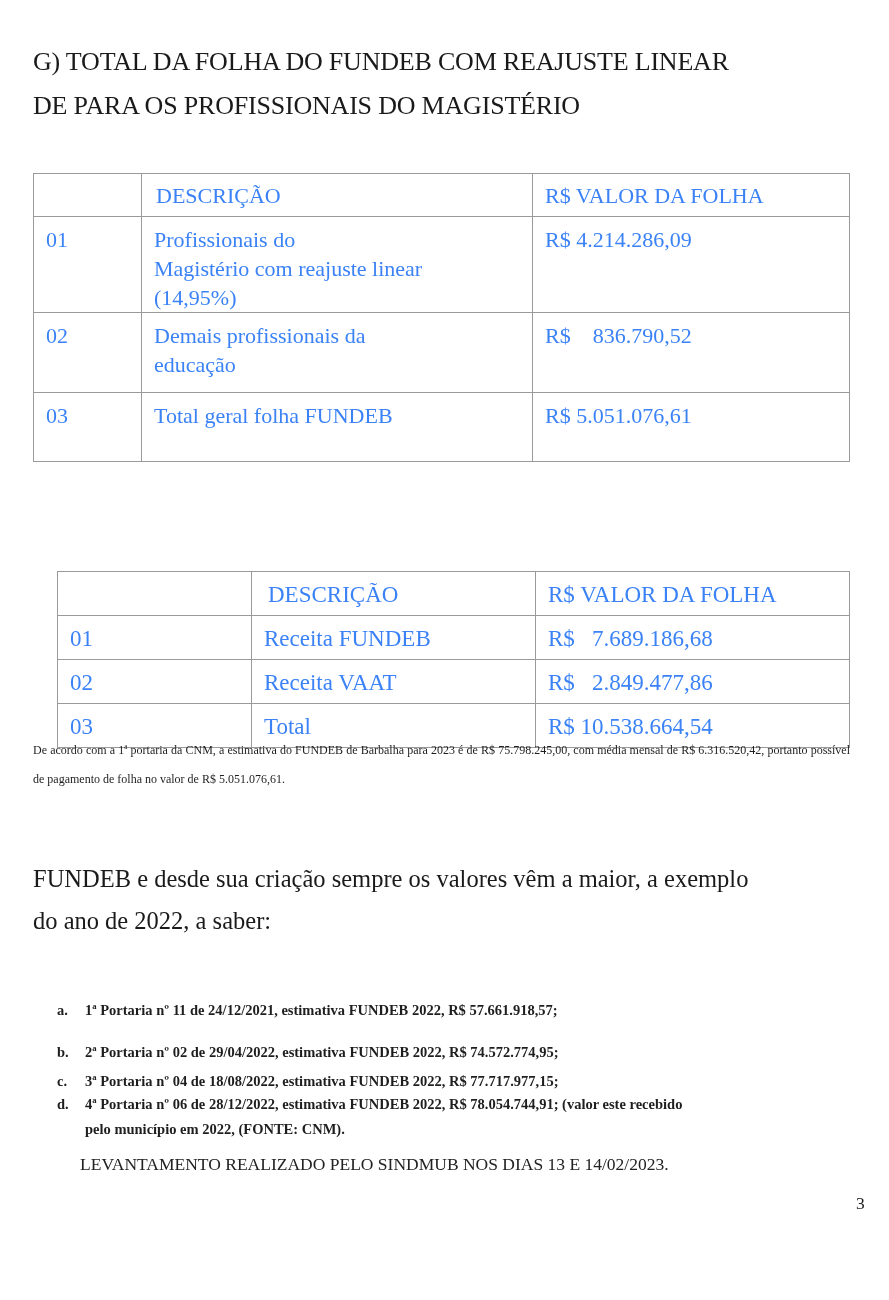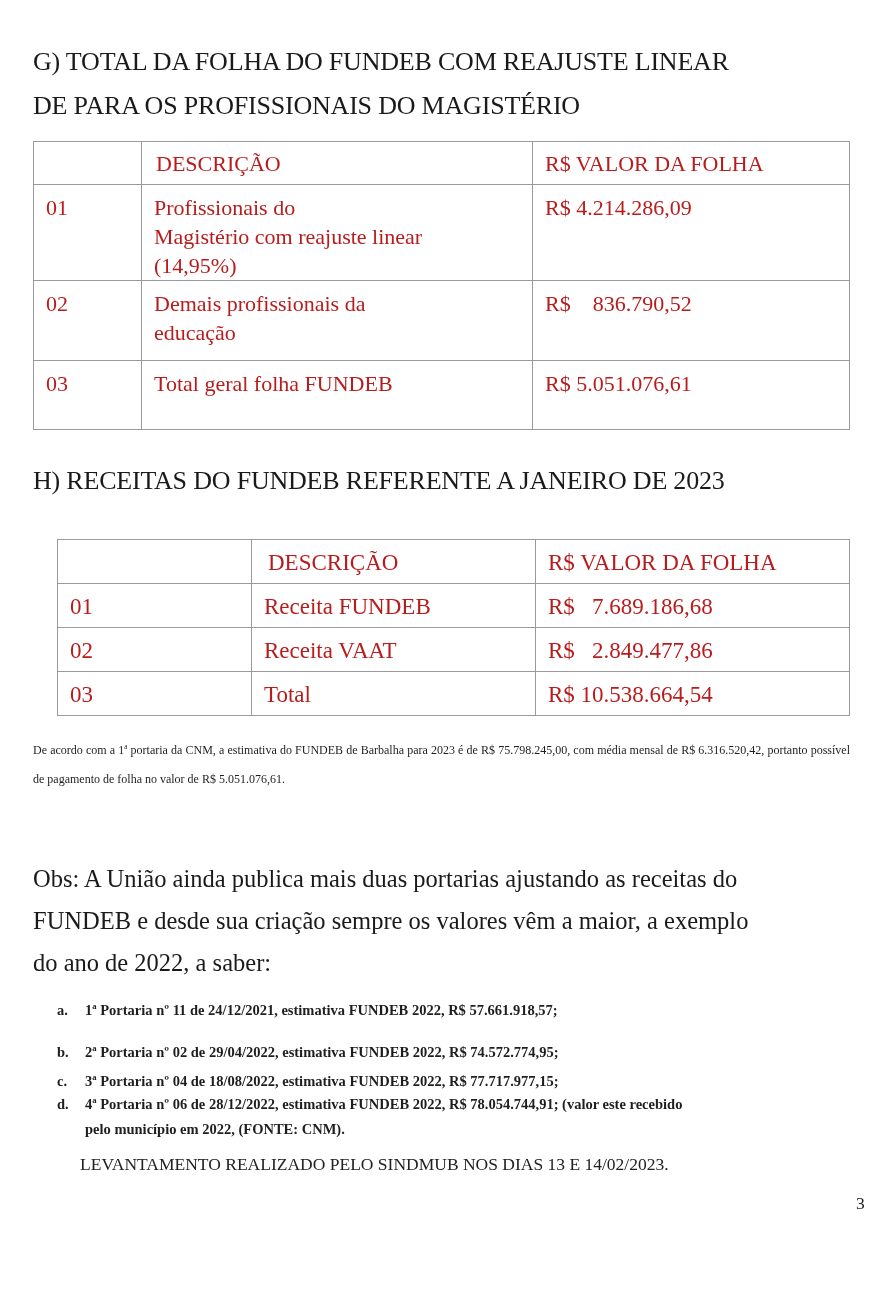--- a/index.html
+++ b/index.html
@@ -3,21 +3,21 @@
 <meta charset="utf-8">
 <style>
   html, body { margin: 0; padding: 0; }
   body {
     width: 889px; height: 1300px; position: relative; overflow: hidden;
     background: #ffffff; color: #1c1c1c;
     font-family: "Liberation Serif", "DejaVu Serif", serif;
   }
   .abs { position: absolute; }
   .heading { font-size: 26px; line-height: 40px; letter-spacing: -0.2px; color: #1a1a1a; white-space: nowrap; margin-top: 12px; }
-  table.doc { position: absolute; border-collapse: collapse; font-size: 22px; color: #b91c1c; }
+  table.doc { position: absolute; border-collapse: collapse; font-size: 22px; color: #3b82f6; margin-top: 32px; }
   table.doc td { border: 1px solid #9a9a9a; vertical-align: top; padding: 0 0 0 12px; line-height: 29px; }
   #t1 { left: 33px; top: 141px; width: 817px; }
   #t1 td.c0 { width: 95px; }
   #t1 td.c1 { width: 376px; }
   #t1 tr.h td { height: 42px; vertical-align: middle; }
   #t1 tr.r1 td { height: 92px; padding-top: 8px; height: 84px; }
   #t1 tr.r2 td { height: 71px; padding-top: 8px; }
   #t1 tr.r3 td { height: 60px; padding-top: 8px; }
   #t2 { left: 57px; top: 539px; width: 793px; font-size: 23px; }
   #t2 td.c0 { width: 181px; }
@@ -68,21 +68,20 @@
     <td class="c0">03</td>
     <td class="c1">
       <div>Total geral folha FUNDEB</div>
     </td>
     <td class="c2" style="white-space:pre;">R$ 5.051.076,61</td>
   </tr>
 </tbody>
   </table>
 
 <div class="abs heading" style="left:33px; top:449px;">
-  <div>H) RECEITAS DO FUNDEB REFERENTE A JANEIRO DE 2023</div>
 </div>
 
 <table class="doc" id="t2">
   <tbody>
       <tr class="h">
     <td class="c0"></td>
     <td class="c1">DESCRIÇÃO</td>
     <td class="c2">R$ VALOR DA FOLHA</td>
   </tr>
   <tr>
@@ -99,21 +98,20 @@
     <td class="c0">03</td>
     <td class="c1">Total</td>
     <td class="c2" style="white-space:pre;">R$ 10.538.664,54</td>
   </tr>
 </tbody>
   </table>
 
 <div class="abs para" style="left:33px; top:733px; width:817px;"><span>De acordo com a 1</span><sup>a</sup><span> portaria da CNM, a estimativa do FUNDEB de Barbalha para 2023 é de R$ 75.798.245,00, com média mensal de R$ 6.316.520,42, portanto possível de pagamento de folha no valor de R$ 5.051.076,61.</span></div>
 
 <div class="abs obs" style="left:33px; top:858px;">
-  <div>Obs: A União ainda publica mais duas portarias ajustando as receitas do</div>
   <div>FUNDEB e desde sua criação sempre os valores vêm a maior, a exemplo</div>
   <div>do ano de 2022, a saber:</div>
 </div>
 
 <div class="list">
   <div class="li" style="left:57px; top:994px;">
     <span class="mk">a.</span><span>1</span><sup>a</sup><span> Portaria nº 11 de 24/12/2021, estimativa FUNDEB 2022, R$ 57.661.918,57;</span>
   </div>
   <div class="li" style="left:57px; top:1036px;">
     <span class="mk">b.</span><span>2</span><sup>a</sup><span> Portaria nº 02 de 29/04/2022, estimativa FUNDEB 2022, R$ 74.572.774,95;</span>

